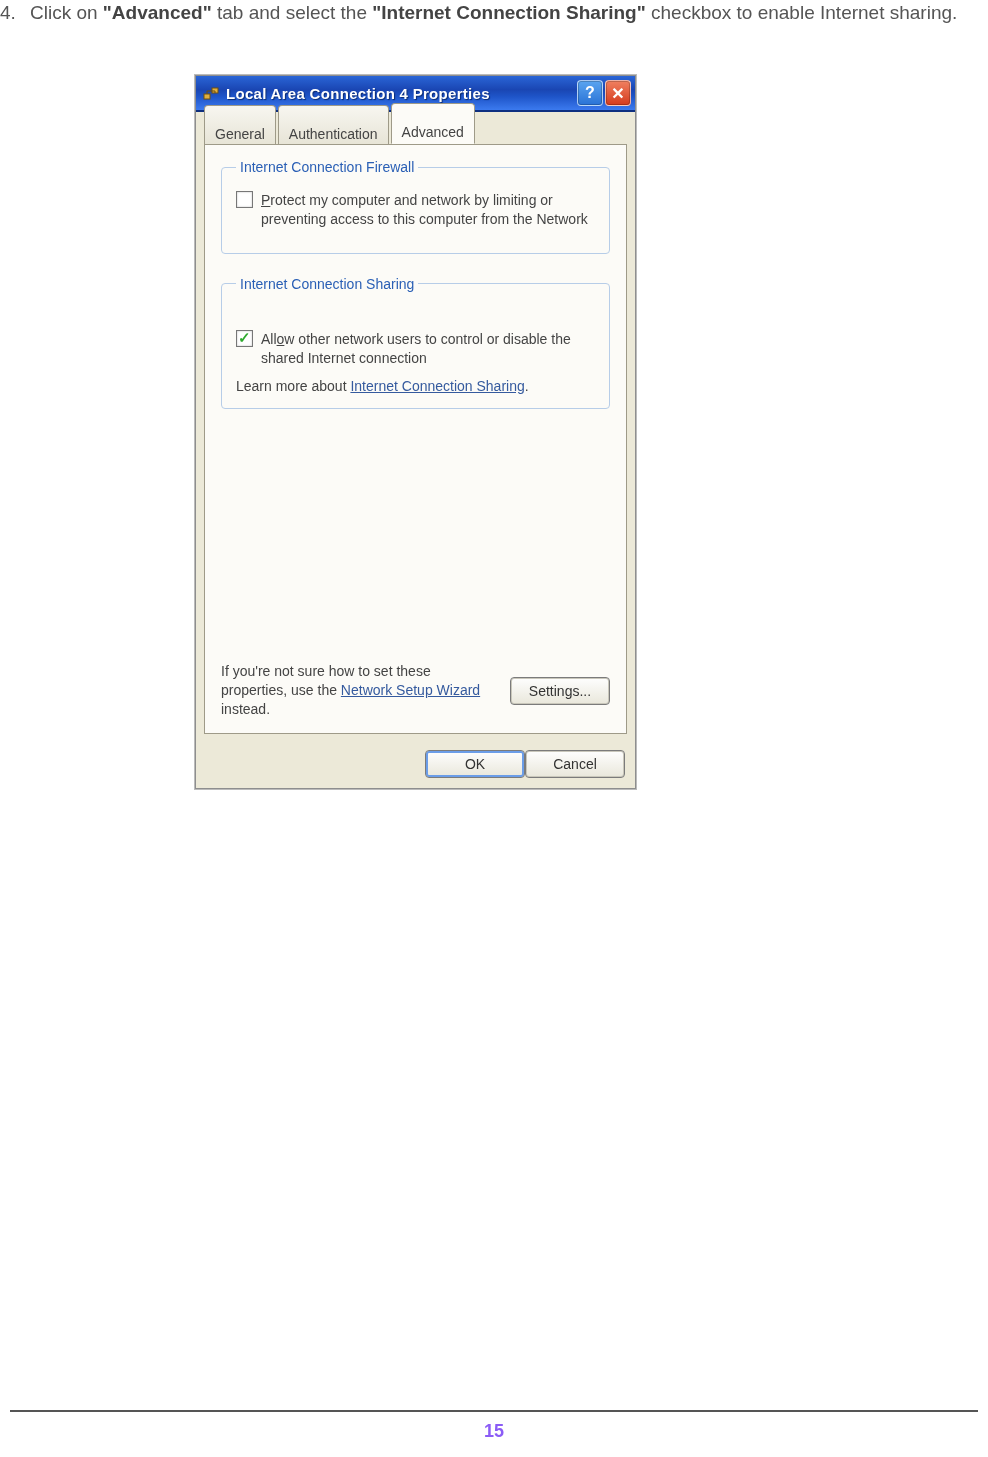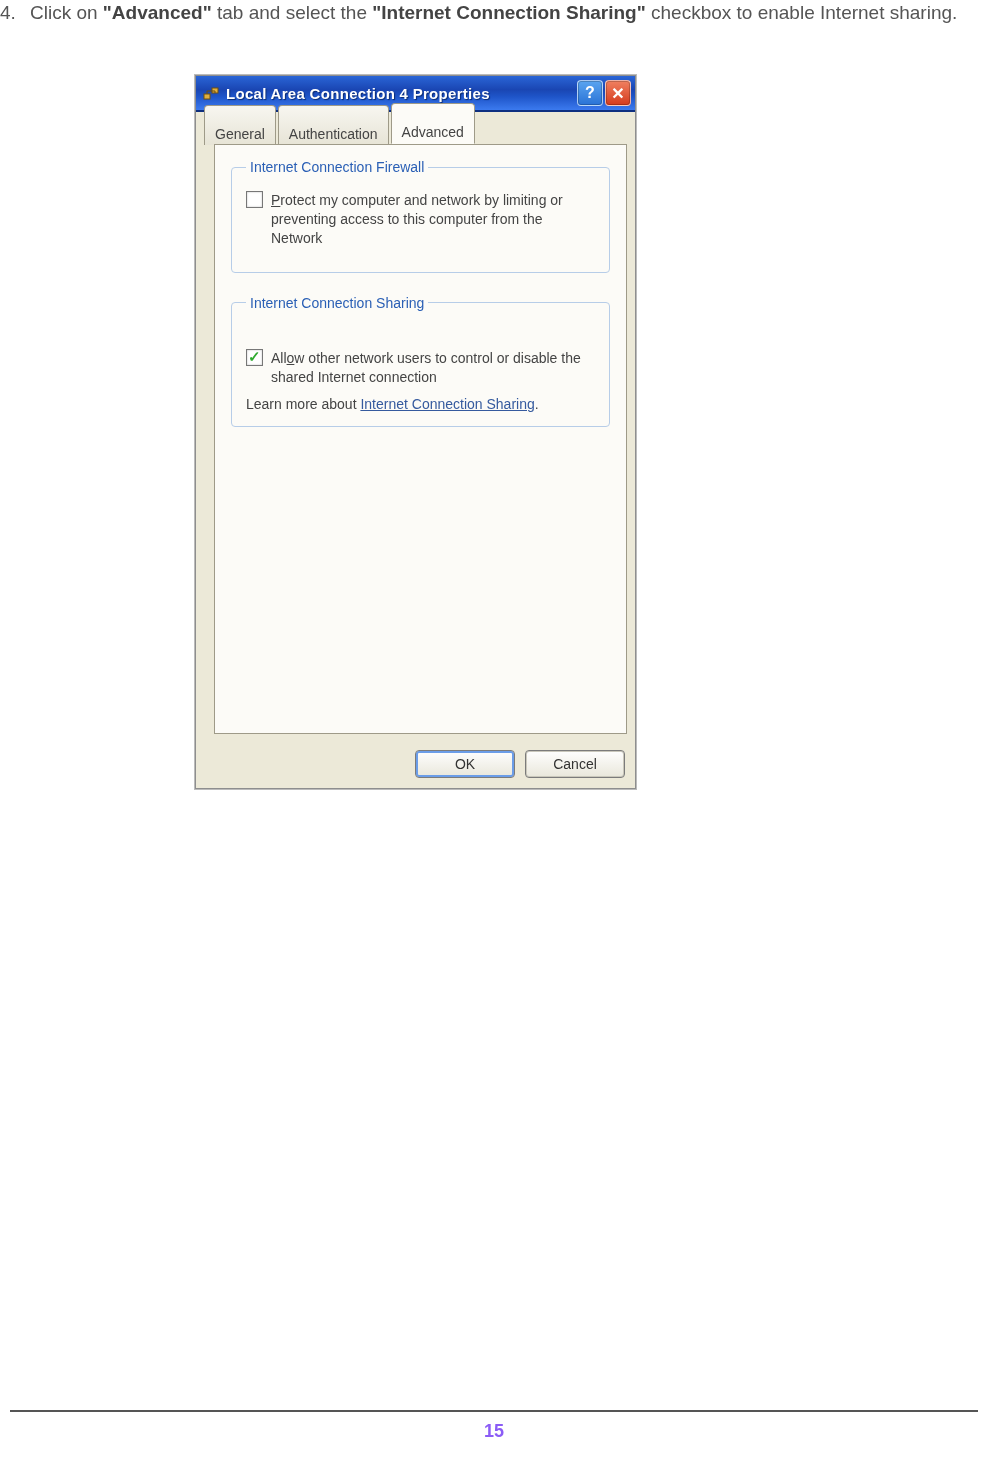--- a/index.html
+++ b/index.html
@@ -114,21 +114,21 @@
     margin-right: 2px;
   }
   .tab.active {
     background: #fcfbf7;
     top: 0;
     border-bottom: 1px solid #fcfbf7;
     z-index: 2;
   }
 
   .tab-panel {
-    margin: 0 8px 8px 18px;
+    margin: 0 8px 8px 8px;
     border: 1px solid #9e9a88;
     background: #fcfbf7;
     padding: 14px 16px 14px 16px;
     min-height: 590px;
     position: relative;
   }
 
   fieldset.groupbox {
     border: 1px solid #b7cde8;
     border-radius: 4px;
@@ -215,21 +215,20 @@
     align-items: center;
     justify-content: center;
   }
   .xp-button.primary {
     box-shadow: 0 0 0 2px #6b9de8 inset;
   }
 
   .dialog-buttons {
     display: flex;
     justify-content: flex-end;
-    gap: 10px;
     padding: 8px 10px 10px 1px;
   }
   .underspan { text-decoration: underline; }
 </style>
 </head>
 <body>
 
 <div class="doc-instruction">
   <span class="num">4.</span><span>Click on </span><b>"Advanced"</b><span> tab and select the </span><b>"Internet Connection Sharing"</b><span> checkbox to enable Internet sharing.</span>
 </div>
@@ -282,20 +281,26 @@
         <span class="cb-label">
           <span>All</span><span class="underspan">o</span><span>w other network users to control or disable the shared Internet connection</span>
         </span>
       </div>
 
       <div class="learnmore">
         <span>Learn more about </span><span class="linklike">Internet Connection Sharing</span><span>.</span>
       </div>
     </fieldset>
 
+    <div class="wizard-note">
+      <div class="note-text">
+        <span>If you're not sure how to set these properties, use the </span><span class="linklike">Network Setup Wizard</span><span> instead.</span>
+      </div>
+      <span class="xp-button">Settings...</span>
+    </div>
 
   </div>
 
   <div class="dialog-buttons">
     <span class="xp-button primary">OK</span>
     <span class="xp-button">Cancel</span>
   </div>
 
 </div>
 

